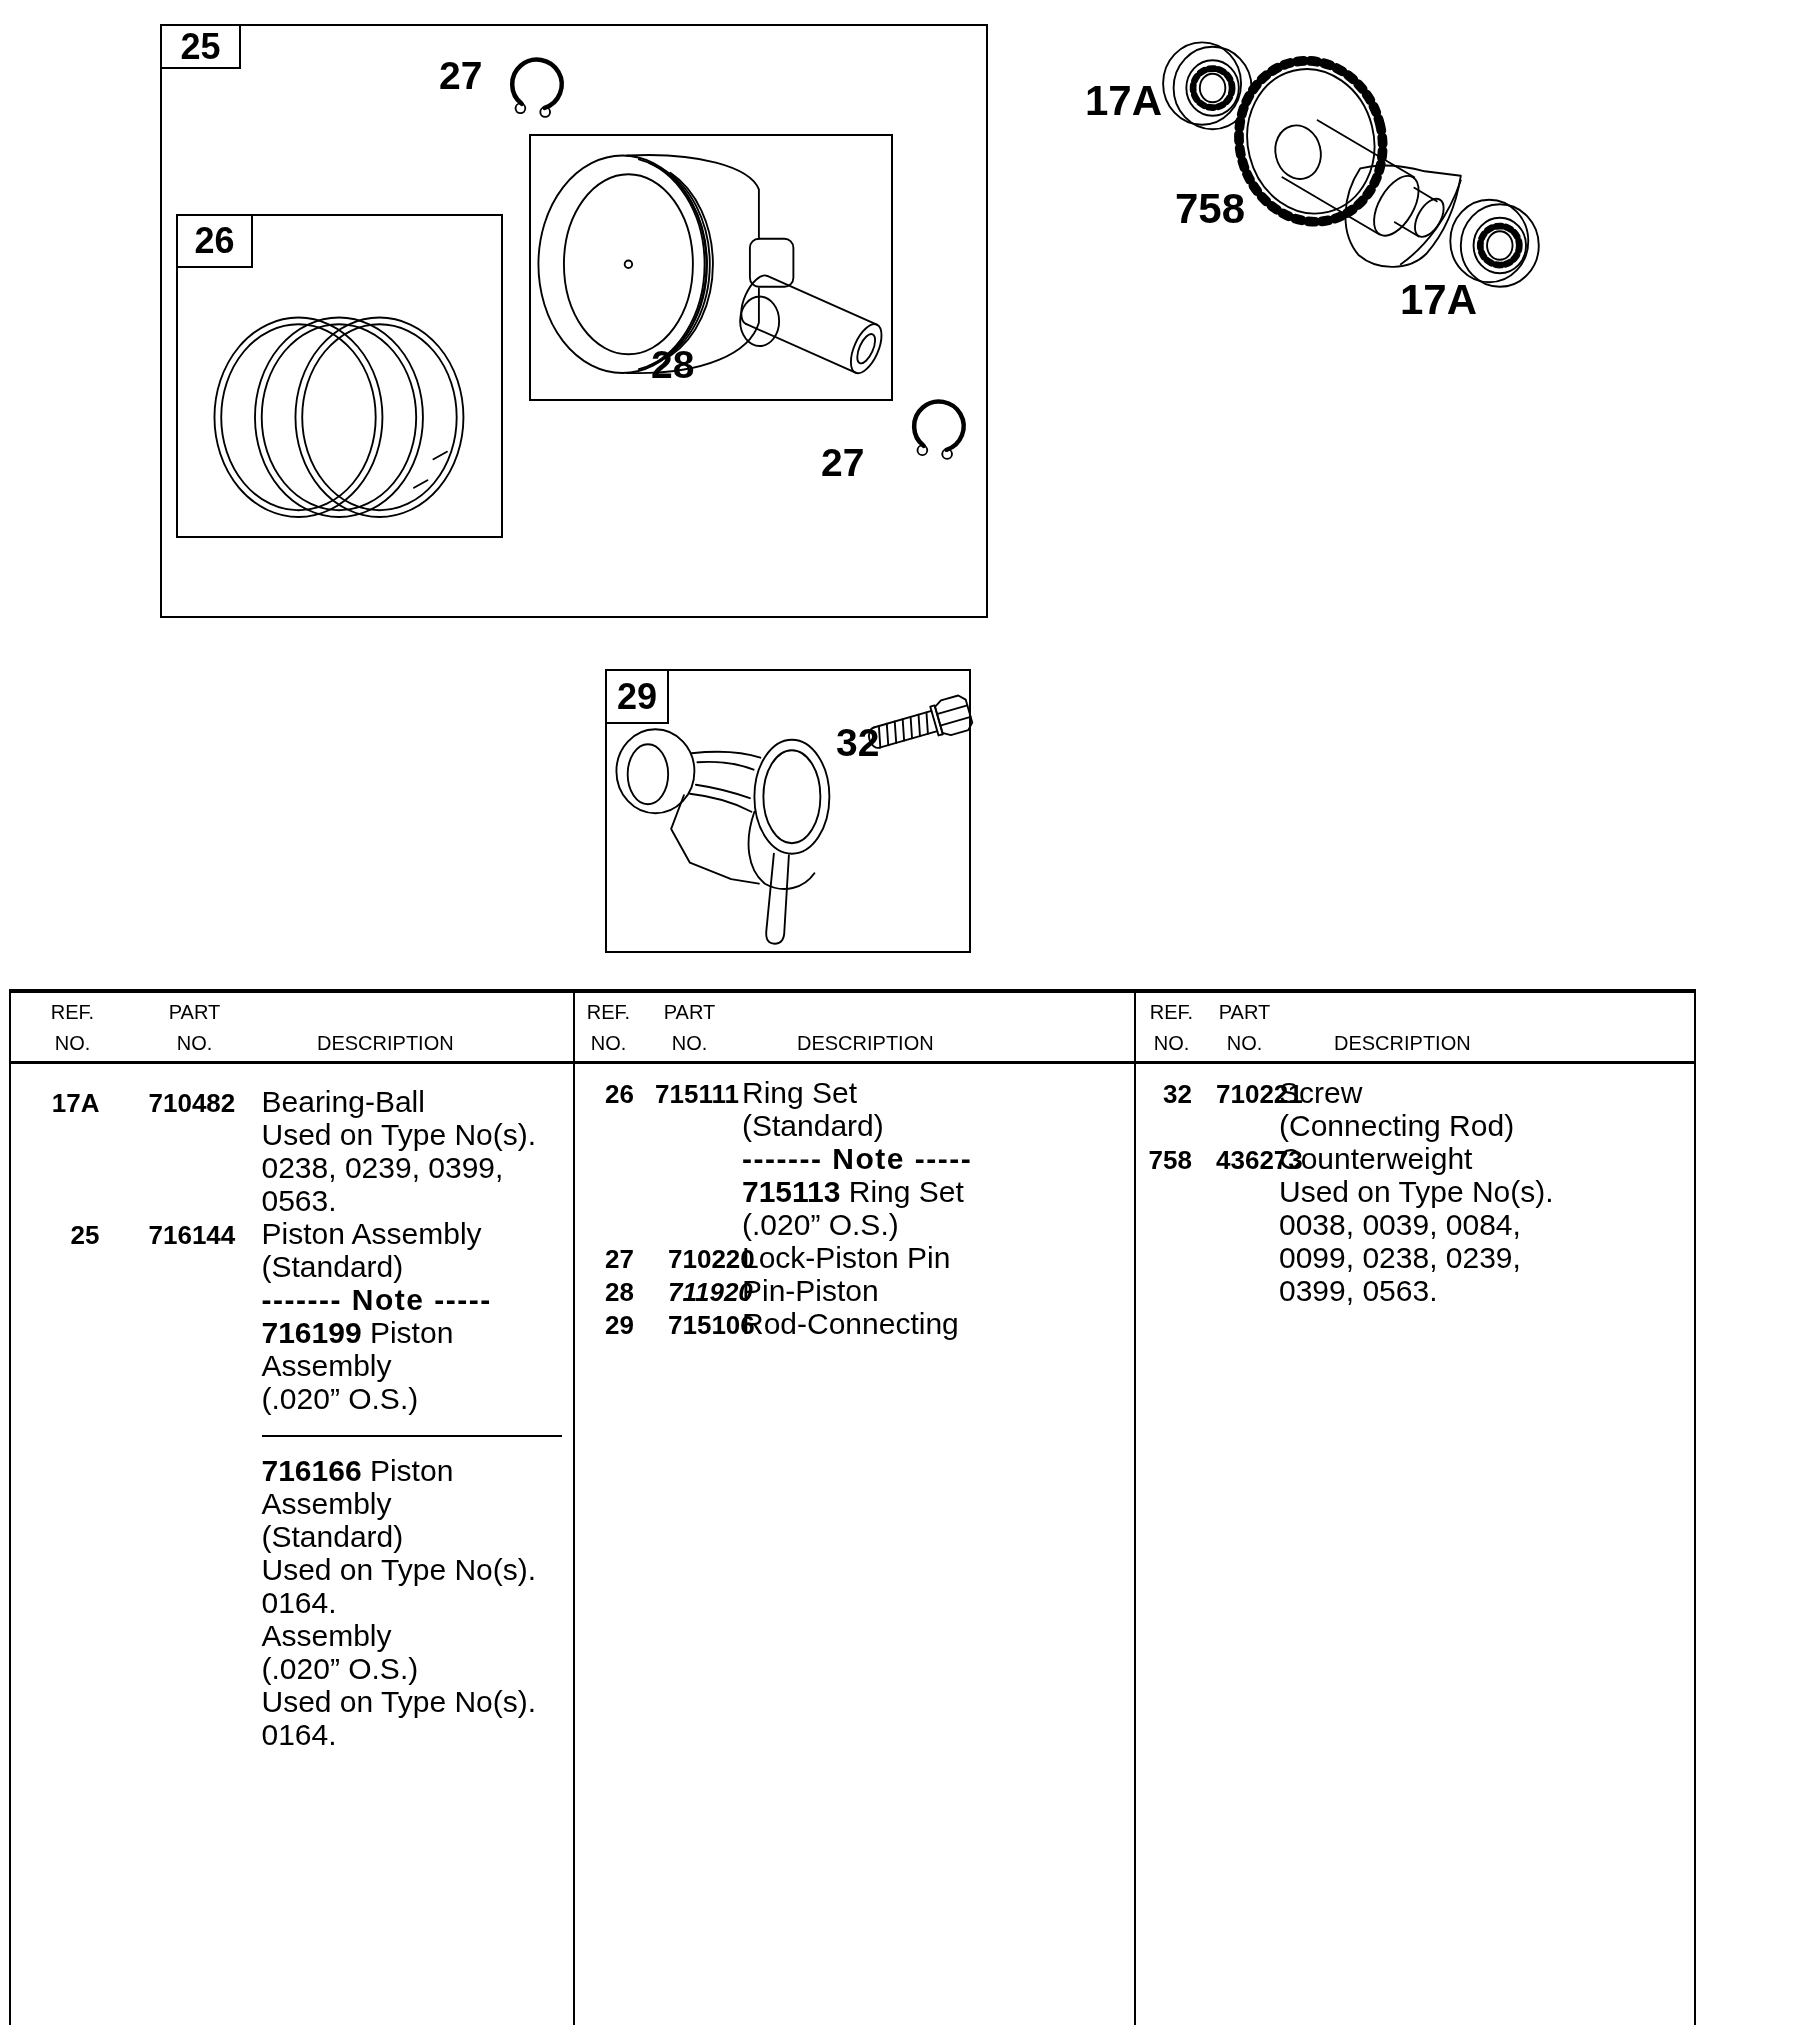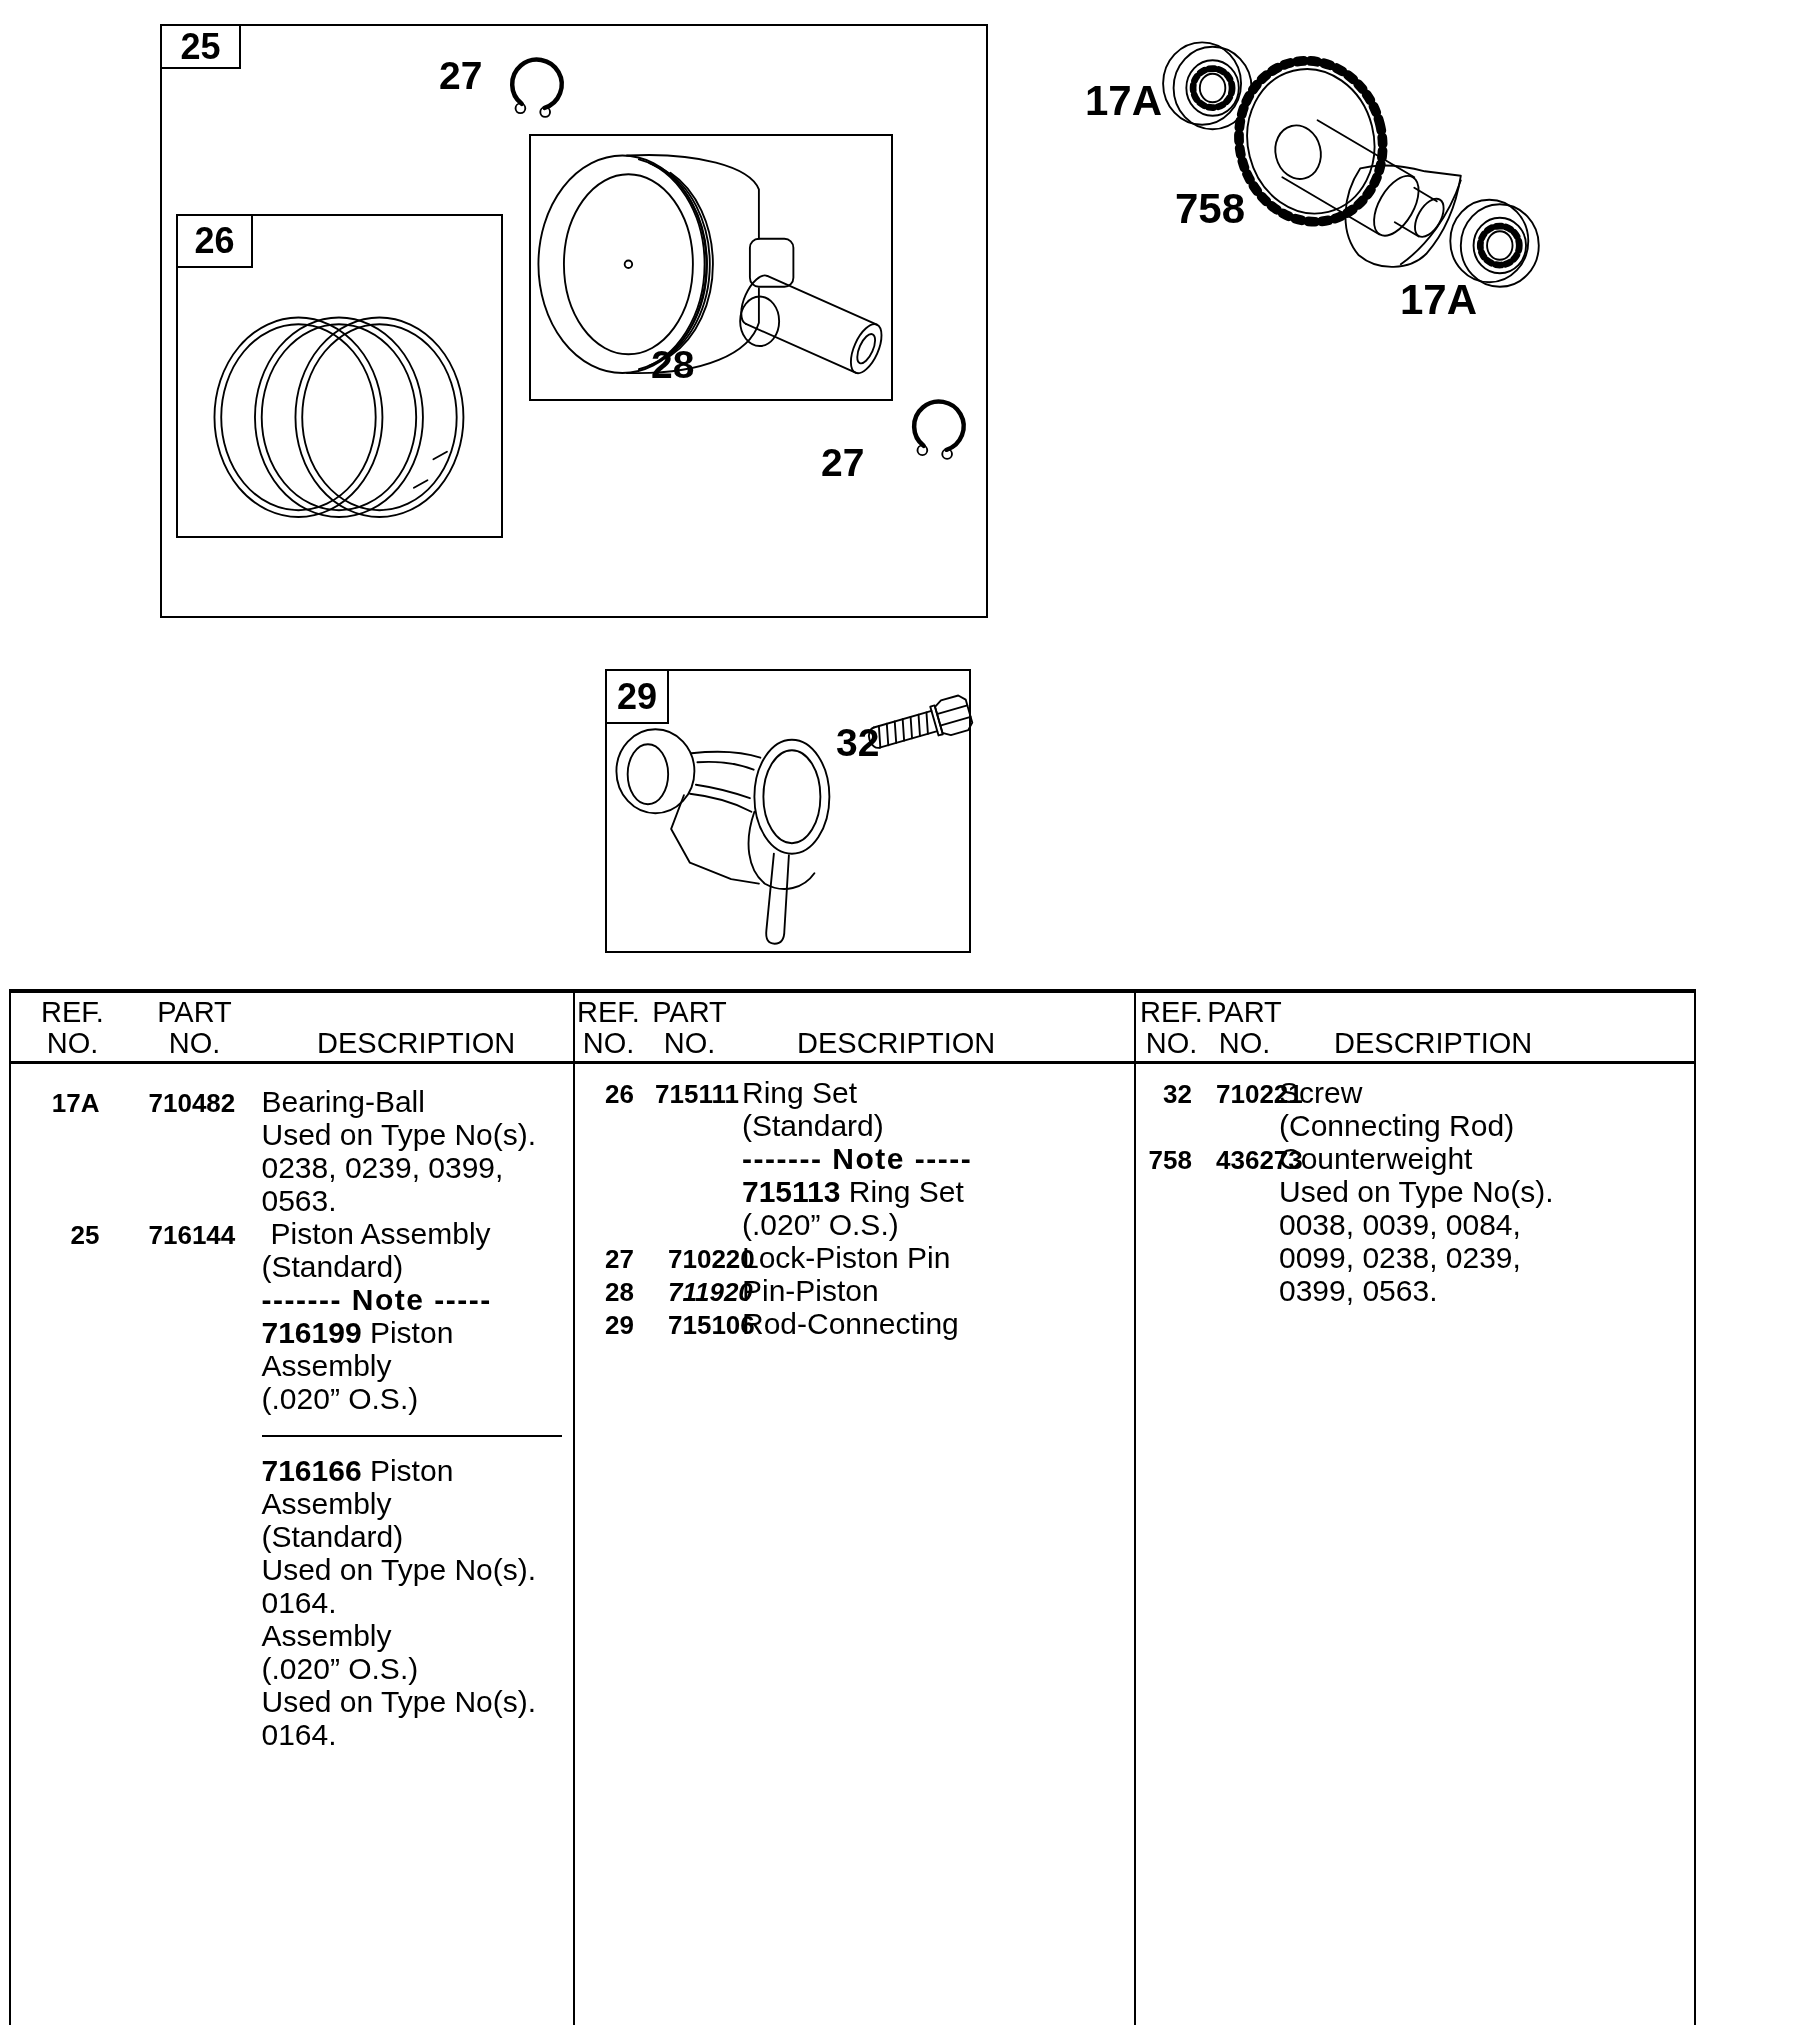--- a/index.html
+++ b/index.html
@@ -9,21 +9,21 @@
   .pbox{position:absolute;border:2.3px solid #000;background:transparent;}
   .plabel{position:absolute;border:2.3px solid #000;background:#fff;display:flex;
           align-items:center;justify-content:center;font-weight:bold;font-size:36px;}
   .callout{position:absolute;font-weight:bold;line-height:1;}
   .co-sm{font-size:39px;}
   .co-lg{font-size:42px;}
   svg{position:absolute;left:0;top:0;}
   
   .hline{position:absolute;background:#000;}
   .vline{position:absolute;background:#000;width:2.3px;top:989px;height:1037px;}
-  .hdr{position:absolute;font-size:29px;line-height:28.5px;white-space:nowrap;}
+  .hdr{position:absolute;font-size:20px;line-height:28.5px;white-space:nowrap;}
   .hdr.ctr{text-align:center;width:105px;margin-left:-53px;}
   .tcol{position:absolute;font-size:30px;}
   .tline{position:relative;height:33px;white-space:nowrap;}
   .tline span{position:absolute;top:0;line-height:33px;white-space:nowrap;}
   .refcell{font-weight:bold;font-size:26px;text-align:right;padding-top:1.5px;}
   .partcell{font-weight:bold;font-size:26px;padding-top:1.5px;}
   .notecell{font-weight:bold;letter-spacing:1.5px;}
   .rline{position:relative;height:39px;}
   .rline div{position:absolute;height:0;border-top:2.3px solid #000;top:19.5px;}
 </style>
@@ -196,21 +196,21 @@
         </div>
         <div class="tline">
           <span style="left: 251px;">0238, 0239, 0399,</span>
         </div>
         <div class="tline">
           <span style="left: 251px;">0563.</span>
         </div>
         <div class="tline">
           <span class="refcell" style="left: 0px; width: 89px;">25</span>
           <span class="partcell" style="left: 138px;">716144</span>
-          <span style="left: 260px;">Piston Assembly</span>
+          <span style="left: 251px;">Piston Assembly</span>
         </div>
         <div class="tline">
           <span style="left: 251px;">(Standard)</span>
         </div>
         <div class="tline">
           <span class="notecell" style="left: 251px;">------- Note -----</span>
         </div>
         <div class="tline">
           <span style="left: 251px; text-align: right;"><b>716199</b> Piston</span>
         </div>

